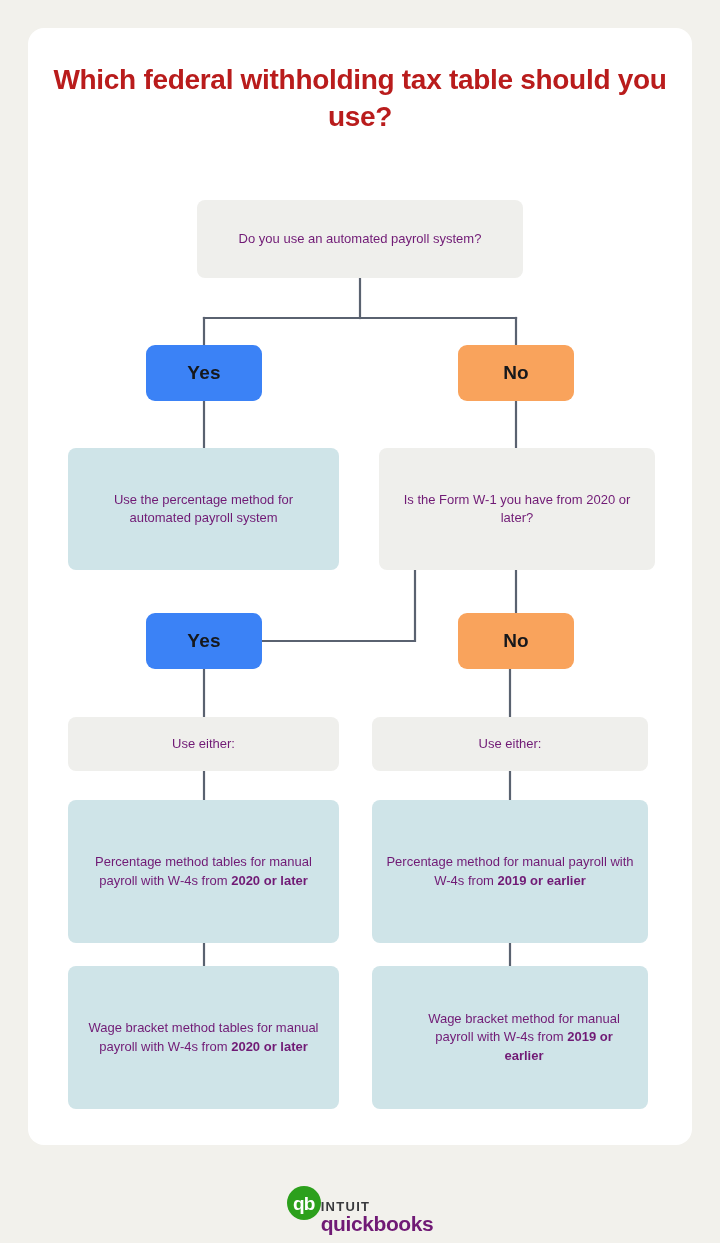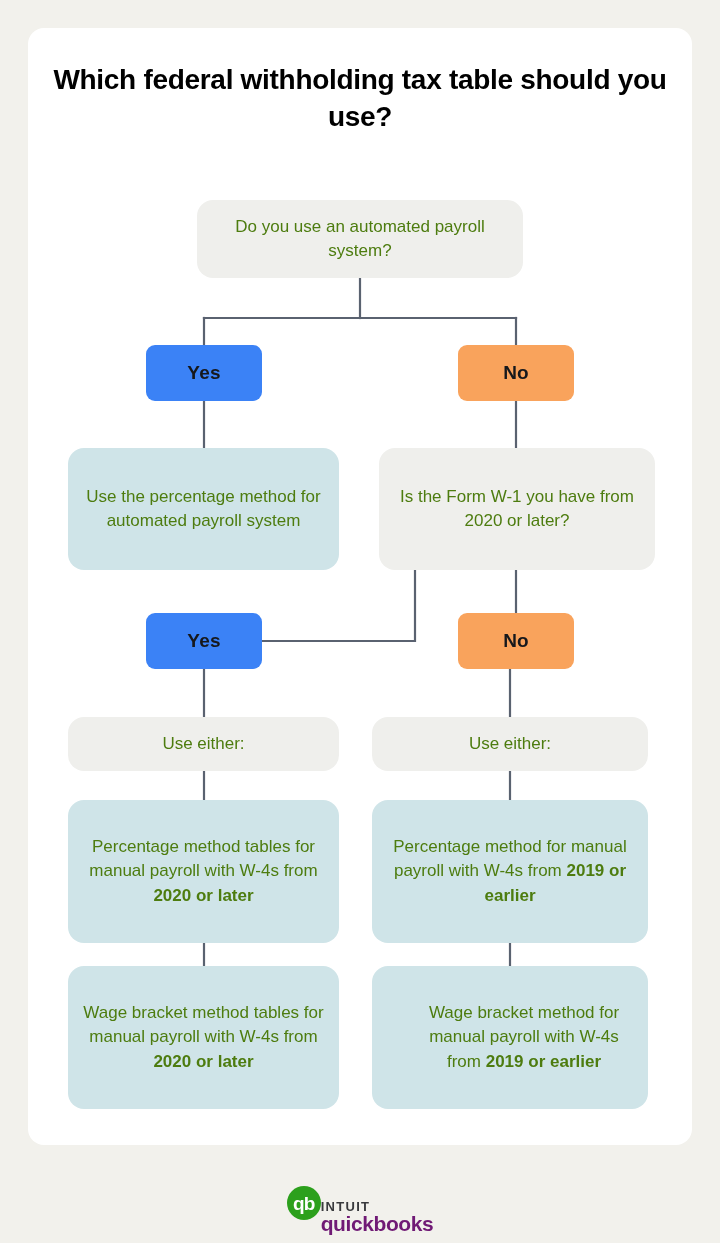--- a/index.html
+++ b/index.html
@@ -34,21 +34,21 @@
   
   .title {
     position: absolute;
     left: 28px;
     top: 62px;
     width: 664px;
     text-align: center;
     font-size: 28px;
     font-weight: bold;
     line-height: 1.32;
-    color: #000000;
+    color: #b91c1c;
     letter-spacing: -0.3px;
   }
 
   
   .lines {
     position: absolute;
     left: 0;
     top: 0;
     width: 720px;
     height: 1243px;
@@ -56,25 +56,25 @@
   }
 
   
   .node {
     position: absolute;
     box-sizing: border-box;
     display: flex;
     align-items: center;
     justify-content: center;
     text-align: center;
-    border-radius: 16px;
+    border-radius: 8px;
     padding: 8px 14px;
     line-height: 1.42;
-    color: #4d7c0f;
-    font-size: 17px;
+    color: #701a75;
+    font-size: 13px;
   }
 
   .node.grey  { background: #EFEFEC; }
   .node.blue  { background: #CFE4E8; }
 
   .node.pill {
     border-radius: 9px;
     font-weight: bold;
     font-size: 19px;
     color: #16181C;

